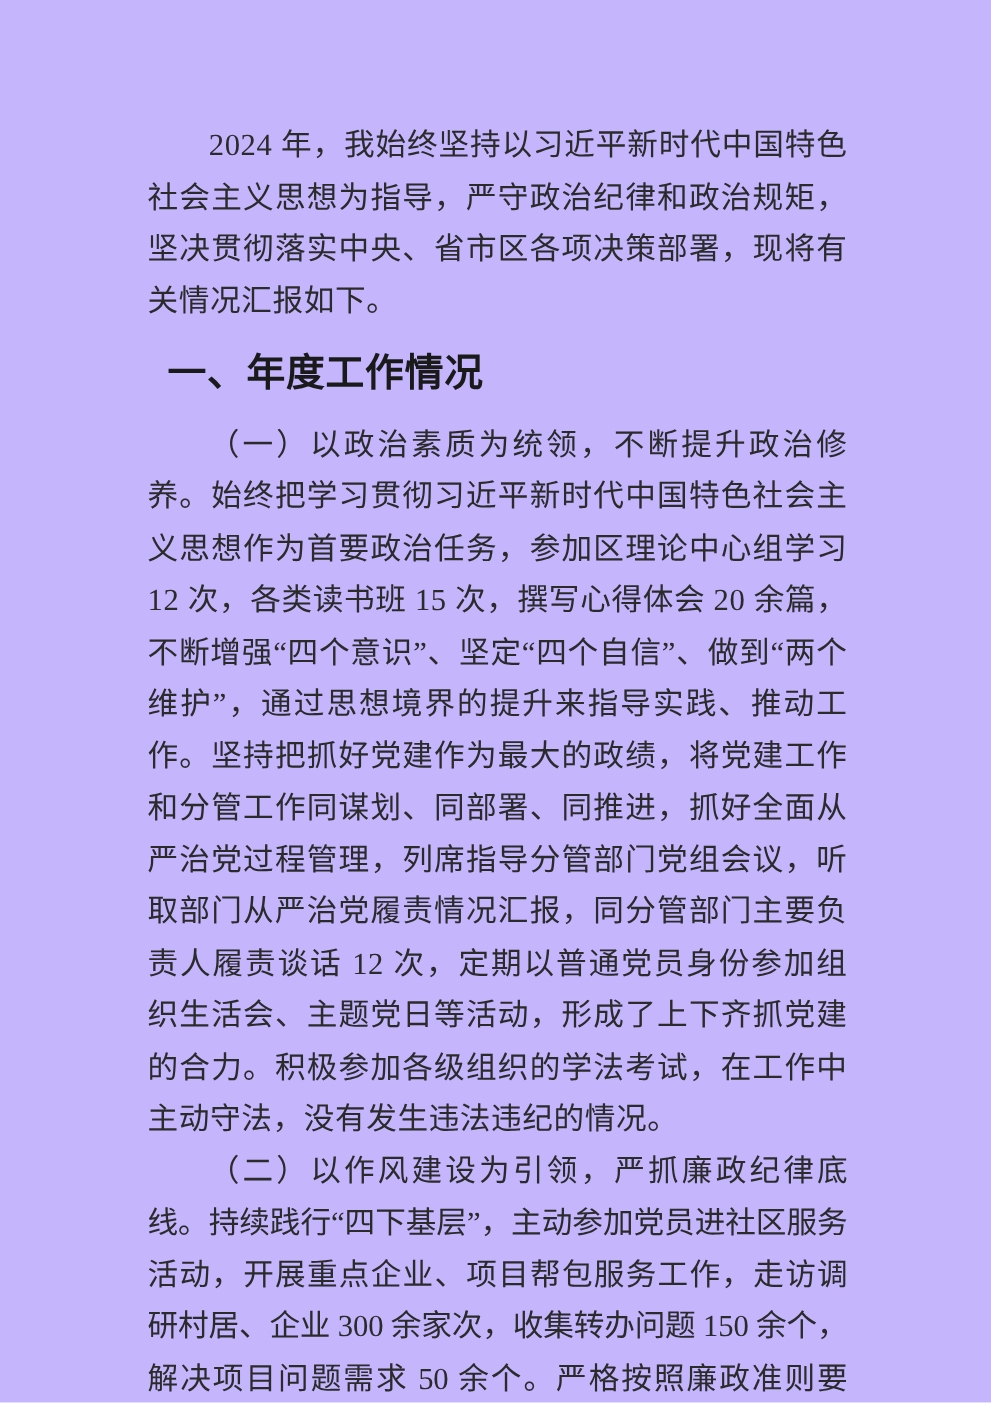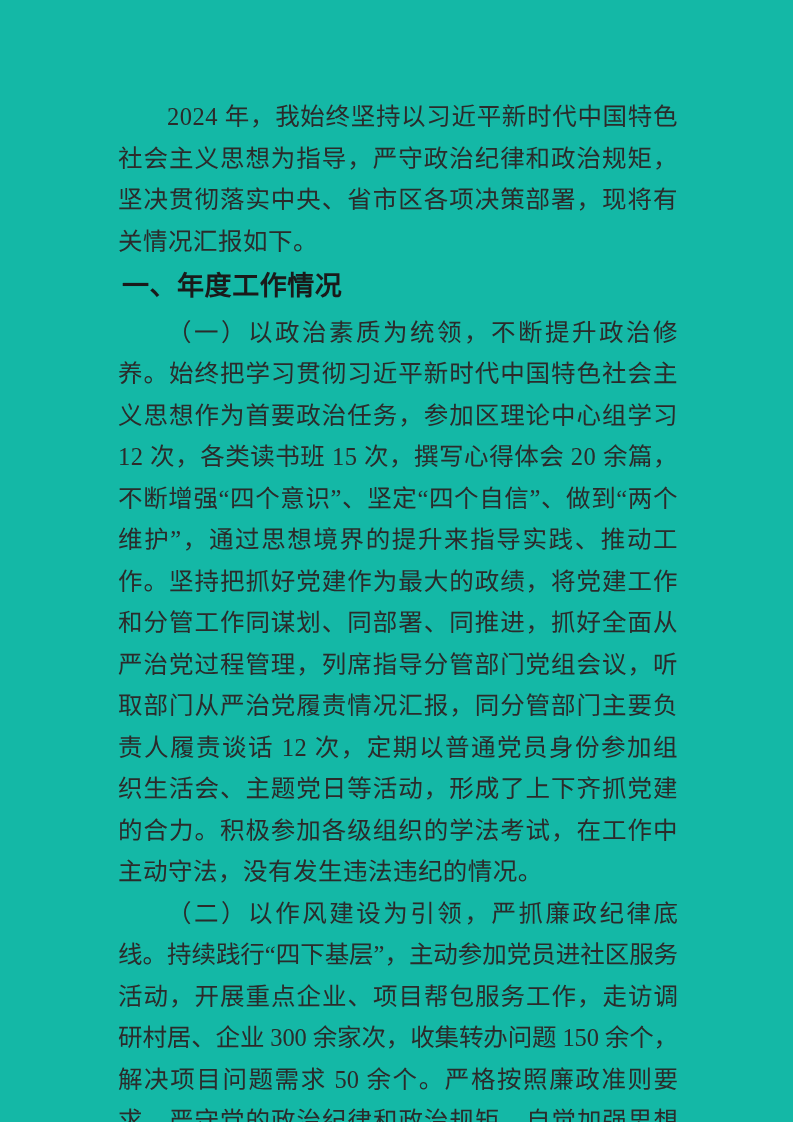--- a/index.html
+++ b/index.html
@@ -5,21 +5,21 @@
 <style>
   html, body {
     margin: 0;
     padding: 0;
     background: #ffffff;
   }
   .page {
     position: relative;
     width: 793px;
     height: 1122px;
-    background: #14b8a6;
+    background: #c4b5fd;
     margin: 0 auto;
     overflow: hidden;
     box-sizing: border-box;
   }
   .doc-body {
     position: absolute;
     left: 118px;
     top: 96px;
     width: 560px;
   }
@@ -33,26 +33,26 @@
     text-indent: 2em;
     margin: 0;
     letter-spacing: 0.02em;
     -webkit-font-smoothing: antialiased;
   }
   .para.tight {
     letter-spacing: -0.005em;
   }
   .heading {
     font-family: "Liberation Sans", "DejaVu Sans", sans-serif;
-    font-size: 27px;
+    font-size: 31px;
     line-height: 41.5px;
     color: #1a1a1a;
     font-weight: bold;
     text-indent: 0;
-    margin: 4px;
+    margin: 16px;
     letter-spacing: 0.02em;
   }
 </style>
 </head>
 <body>
 
 <div class="page">
   <div class="doc-body">
 
     <p class="para">2024 年，我始终坚持以习近平新时代中国特色社会主义思想为指导，严守政治纪律和政治规矩，坚决贯彻落实中央、省市区各项决策部署，现将有关情况汇报如下。</p>

